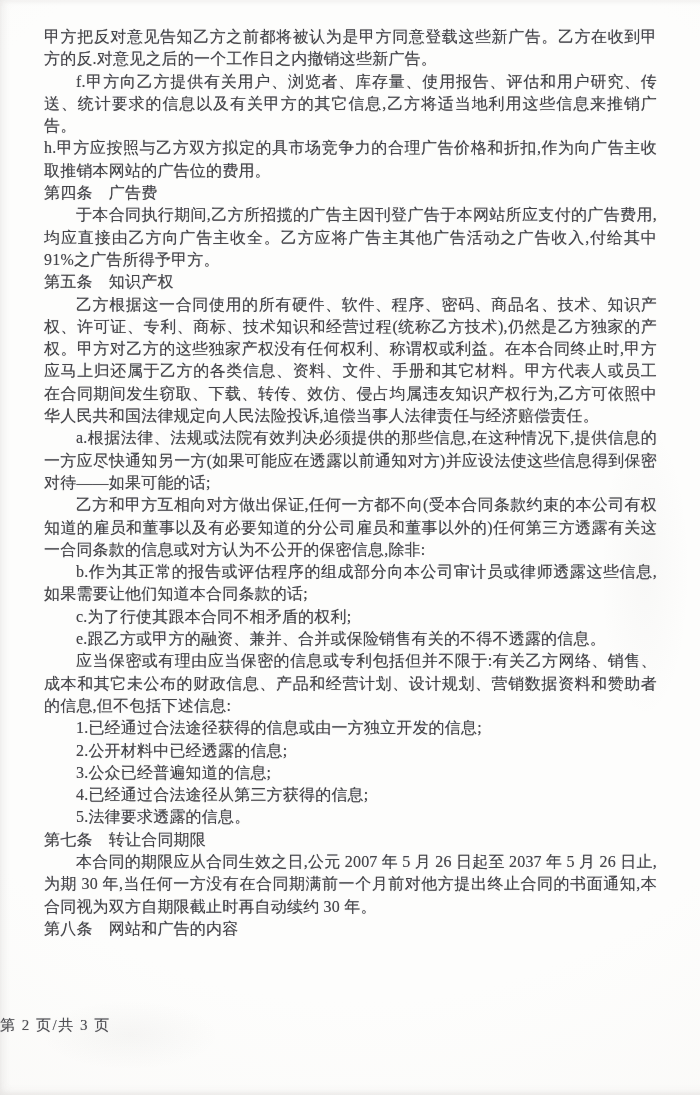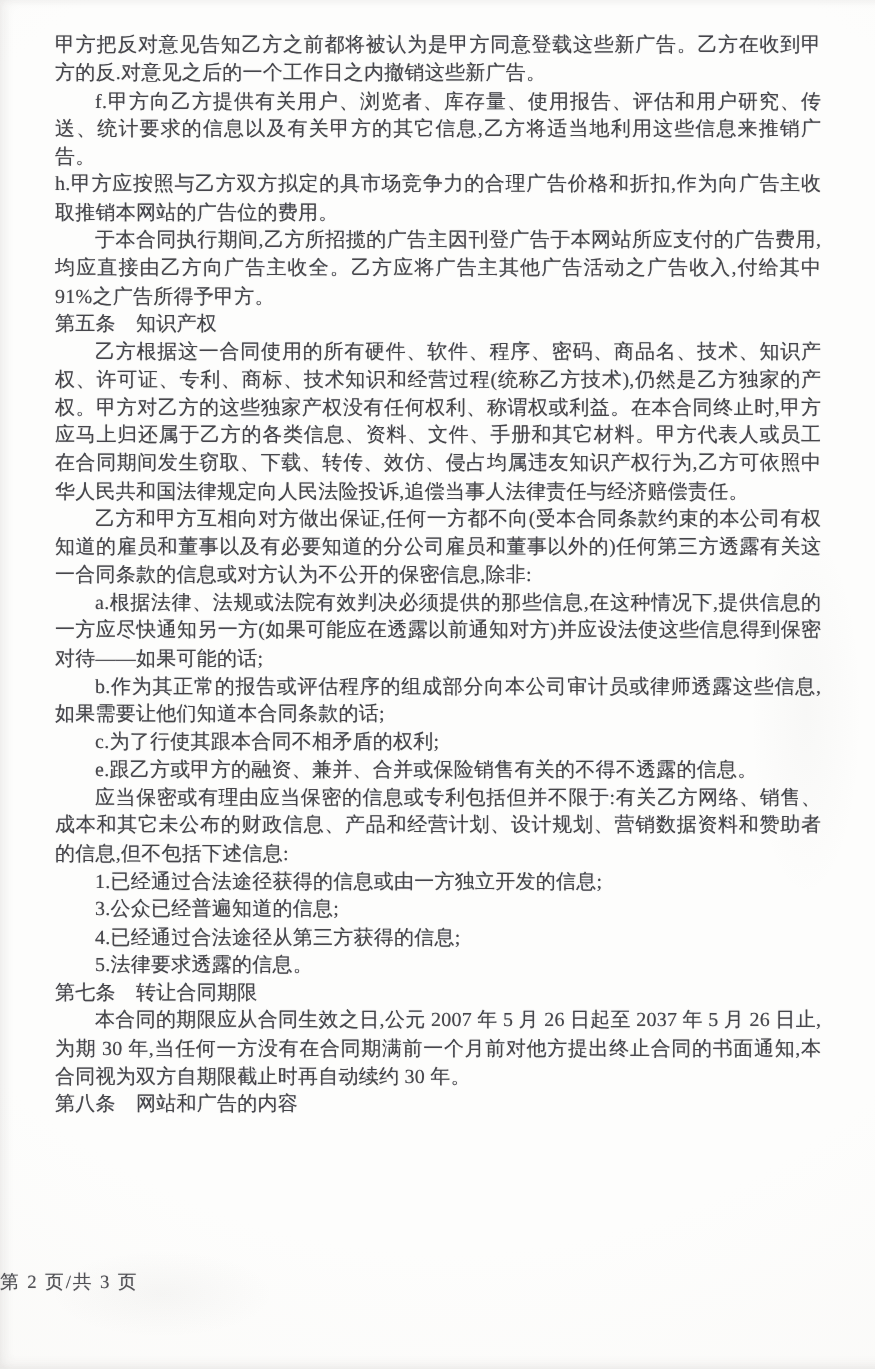--- a/index.html
+++ b/index.html
@@ -67,30 +67,32 @@
 
 <div class="page">
   <div class="smudge a"></div>
   <div class="smudge b"></div>
 
   <div class="content">
 
   <p class="para">甲方把反对意见告知乙方之前都将被认为是甲方同意登载这些新广告。乙方在收到甲方的反.对意见之后的一个工作日之内撤销这些新广告。</p>
       <p class="para indent">f.甲方向乙方提供有关用户、浏览者、库存量、使用报告、评估和用户研究、传送、统计要求的信息以及有关甲方的其它信息,乙方将适当地利用这些信息来推销广告。</p>
       <p class="para">h.甲方应按照与乙方双方拟定的具市场竞争力的合理广告价格和折扣,作为向广告主收取推销本网站的广告位的费用。</p>
+      <p class="para heading">第四条　广告费</p>
       <p class="para indent">于本合同执行期间,乙方所招揽的广告主因刊登广告于本网站所应支付的广告费用,均应直接由乙方向广告主收全。乙方应将广告主其他广告活动之广告收入,付给其中 91%之广告所得予甲方。</p>
       <p class="para heading">第五条　知识产权</p>
       <p class="para indent">乙方根据这一合同使用的所有硬件、软件、程序、密码、商品名、技术、知识产权、许可证、专利、商标、技术知识和经营过程(统称乙方技术),仍然是乙方独家的产权。甲方对乙方的这些独家产权没有任何权利、称谓权或利益。在本合同终止时,甲方应马上归还属于乙方的各类信息、资料、文件、手册和其它材料。甲方代表人或员工在合同期间发生窃取、下载、转传、效仿、侵占均属违友知识产权行为,乙方可依照中华人民共和国法律规定向人民法险投诉,追偿当事人法律责任与经济赔偿责任。</p>
+      <p class="para indent">a.根据法律、法规或法院有效判决必须提供的那些信息,在这种情况下,提供信息的一方应尽快通知另一方(如果可能应在透露以前通知对方)并应设法使这些信息得到保密对待——如果可能的话;</p>
       <p class="para indent">乙方和甲方互相向对方做出保证,任何一方都不向(受本合同条款约束的本公司有权知道的雇员和董事以及有必要知道的分公司雇员和董事以外的)任何第三方透露有关这一合同条款的信息或对方认为不公开的保密信息,除非:</p>
-      <p class="para indent">a.根据法律、法规或法院有效判决必须提供的那些信息,在这种情况下,提供信息的一方应尽快通知另一方(如果可能应在透露以前通知对方)并应设法使这些信息得到保密对待——如果可能的话;</p>
       <p class="para indent">b.作为其正常的报告或评估程序的组成部分向本公司审计员或律师透露这些信息,如果需要让他们知道本合同条款的话;</p>
       <p class="para indent">c.为了行使其跟本合同不相矛盾的权利;</p>
       <p class="para indent">e.跟乙方或甲方的融资、兼并、合并或保险销售有关的不得不透露的信息。</p>
       <p class="para indent">应当保密或有理由应当保密的信息或专利包括但并不限于:有关乙方网络、销售、成本和其它未公布的财政信息、产品和经营计划、设计规划、营销数据资料和赞助者的信息,但不包括下述信息:</p>
       <p class="para indent">1.已经通过合法途径获得的信息或由一方独立开发的信息;</p>
+      <p class="para indent">2.公开材料中已经透露的信息;</p>
       <p class="para indent">3.公众已经普遍知道的信息;</p>
       <p class="para indent">4.已经通过合法途径从第三方获得的信息;</p>
       <p class="para indent">5.法律要求透露的信息。</p>
       <p class="para heading">第七条　转让合同期限</p>
       <p class="para indent">本合同的期限应从合同生效之日,公元 2007 年 5 月 26 日起至 2037 年 5 月 26 日止,为期 30 年,当任何一方没有在合同期满前一个月前对他方提出终止合同的书面通知,本合同视为双方自期限截止时再自动续约 30 年。</p>
       <p class="para heading">第八条　网站和广告的内容</p>
     </div>
 
   <div class="footer">
     <span>第 2 页/共 3 页</span>

